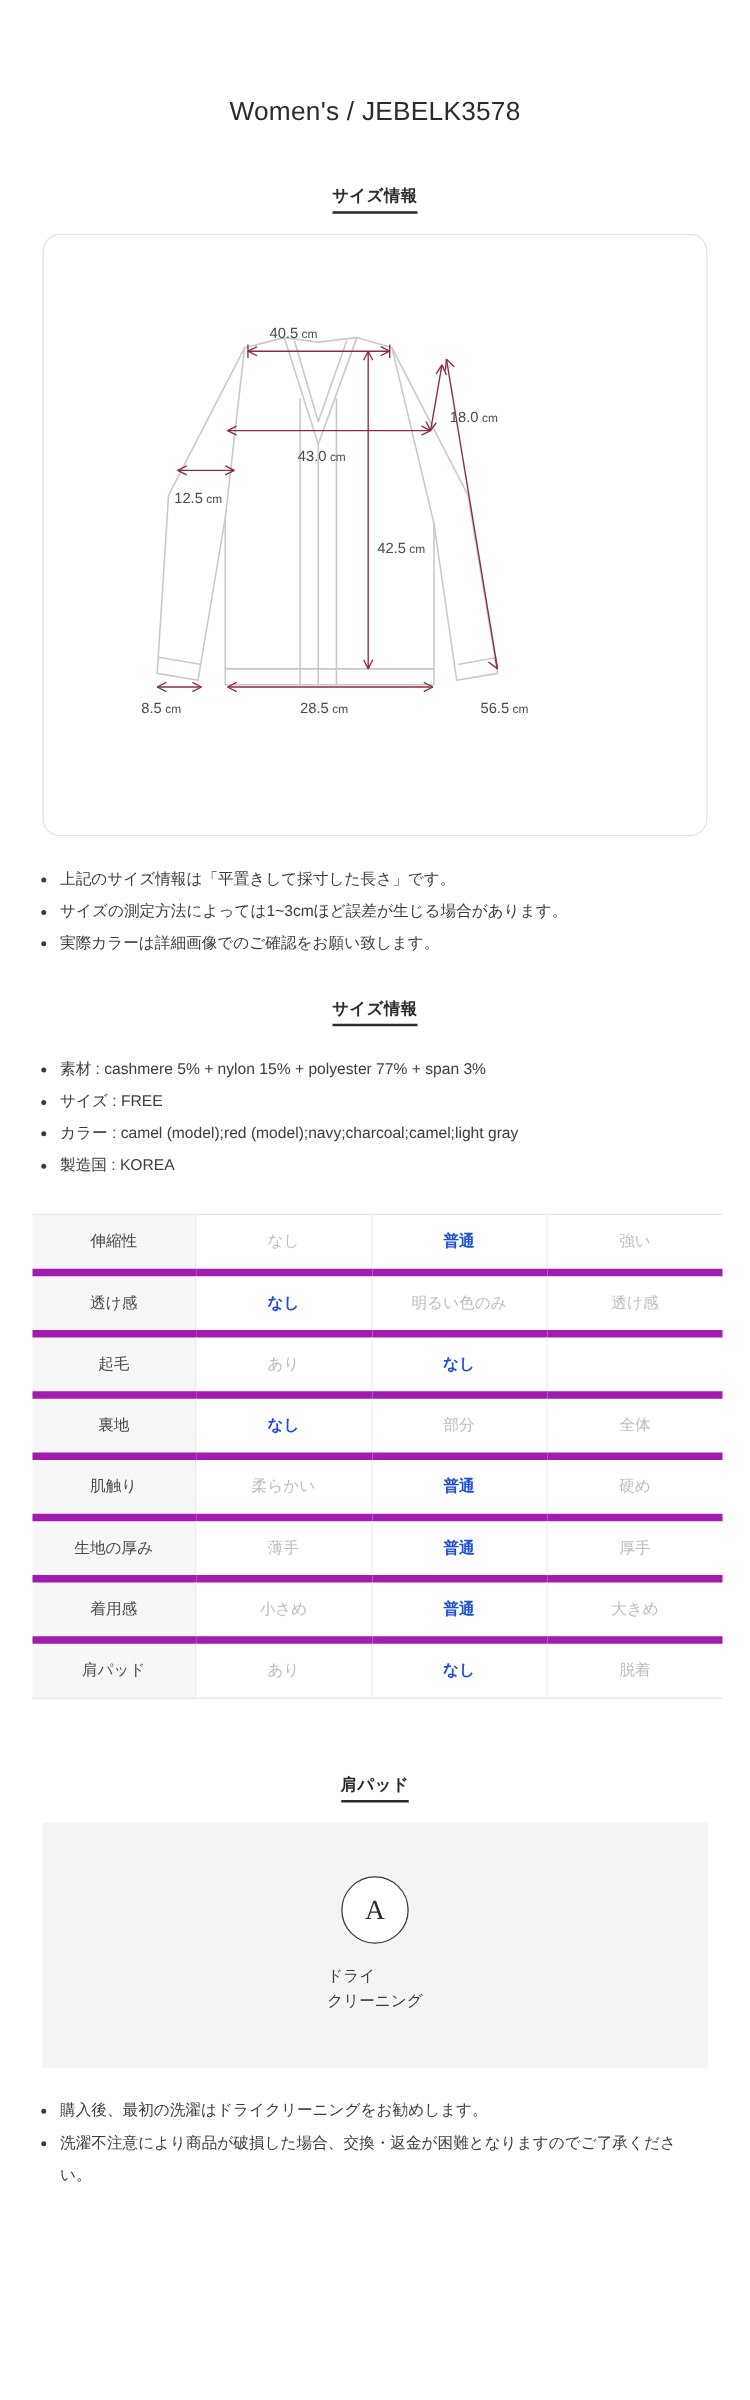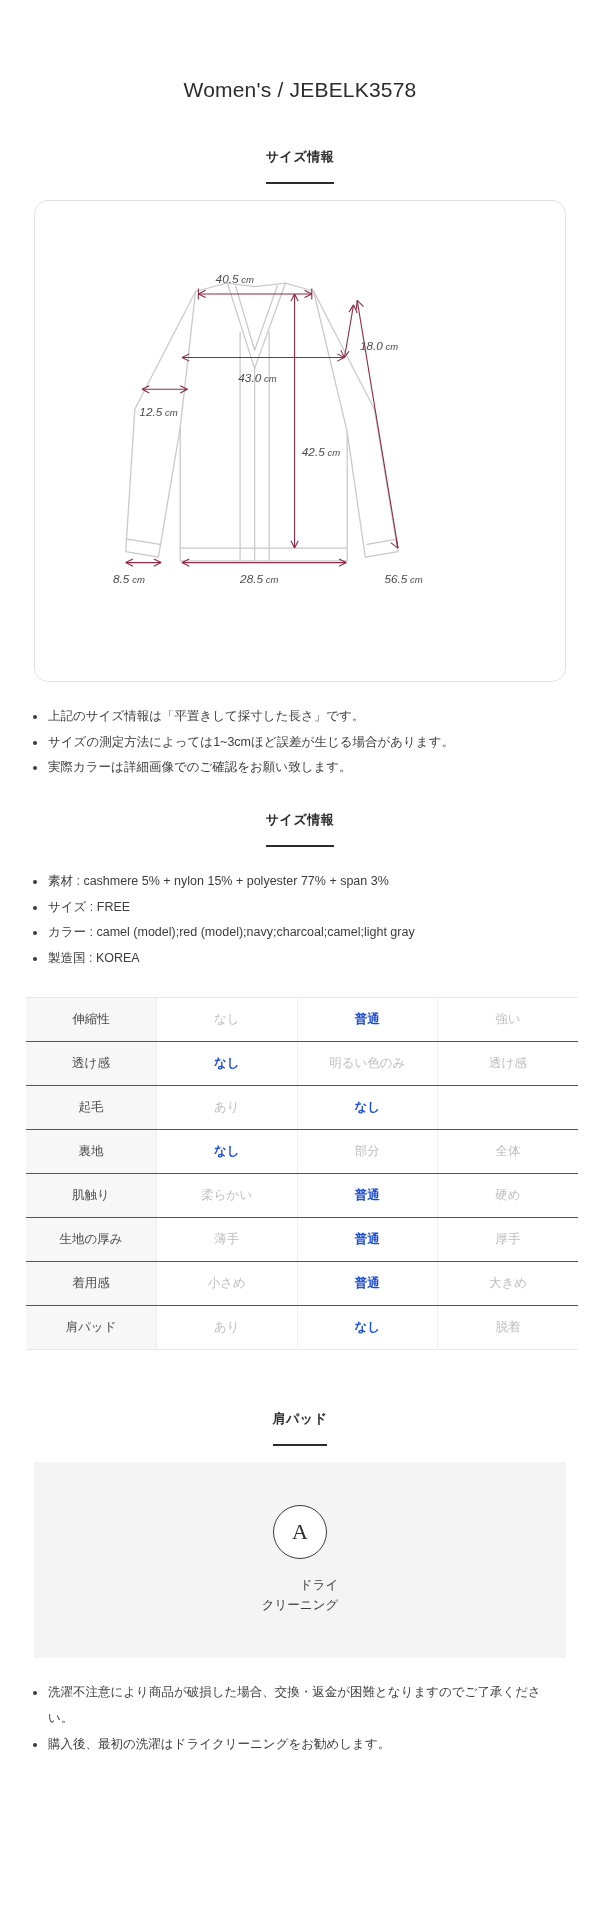--- a/index.html
+++ b/index.html
@@ -28,34 +28,33 @@
     letter-spacing: 0.2px;
     margin: 0 0 46px 0;
   }
   .section-heading {
     text-align: center;
     font-size: 13px;
     font-weight: 700;
     color: #2b2b2b;
     margin: 0 auto 16px auto;
     width: fit-content;
-    padding-bottom: 16px;
+    padding-bottom: 3px;
     border-bottom: 2px solid #2b2b2b;
     letter-spacing: 0.5px;
   }
   
   .diagram-card {
     margin: 0 8px;
     border: 1px solid #e2e2e2;
     border-radius: 14px;
     background: #fff;
     height: 480px;
     position: relative;
     overflow: hidden;
-    font-style: italic;
   }
   .diagram-card svg {
     display: block;
     width: 100%;
     height: 100%;
   }
   .meas-label {
     font-family: "Liberation Sans", sans-serif;
     font-size: 13px;
     fill: #4a4a4a;
@@ -94,21 +93,21 @@
     border-collapse: collapse;
     table-layout: fixed;
     border-top: 1px solid #e6e6e6;
     border-bottom: 1px solid #e6e6e6;
   }
   .attr-table td {
     height: 41px;
     font-size: 12.5px;
     text-align: center;
     color: #bdbdbd;
-    border-bottom: 1px solid #a21caf;
+    border-bottom: 6px solid #a21caf;
     border-right: 1px solid #f0f0f0;
   }
   .attr-table tr:last-child td { border-bottom: none; }
   .attr-table td:last-child { border-right: none; }
   .attr-table td.rowhead {
     width: 128px;
     background: #f7f7f7;
     color: #4a4a4a;
     border-right: 1px solid #ededed;
   }
@@ -134,21 +133,21 @@
     background: #fff;
     display: flex;
     align-items: center;
     justify-content: center;
     font-size: 22px;
     color: #2b2b2b;
     font-family: "Liberation Serif", serif;
   }
   .care-text {
     margin-top: 16px;
-    text-align: right;
+    text-align: left;
     font-size: 12.5px;
     line-height: 1.65;
     color: #3c3c3c;
   }
   .bottom-pad { height: 40px; }
 </style>
 </head>
 <body>
 
 <div class="page">
@@ -324,18 +323,18 @@
 
   <div class="care-card">
     <div class="care-circle">A</div>
     <div class="care-text">
       <div>ドライ</div>
       <div>クリーニング</div>
     </div>
   </div>
 
   <ul class="bullets">
+    <li>購入後、最初の洗濯はドライクリーニングをお勧めします。</li>
     <li>洗濯不注意により商品が破損した場合、交換・返金が困難となりますのでご了承ください。</li>
-    <li>購入後、最初の洗濯はドライクリーニングをお勧めします。</li>
   </ul>
 
   <div class="bottom-pad"></div>
 </div>
 
 </body></html>

